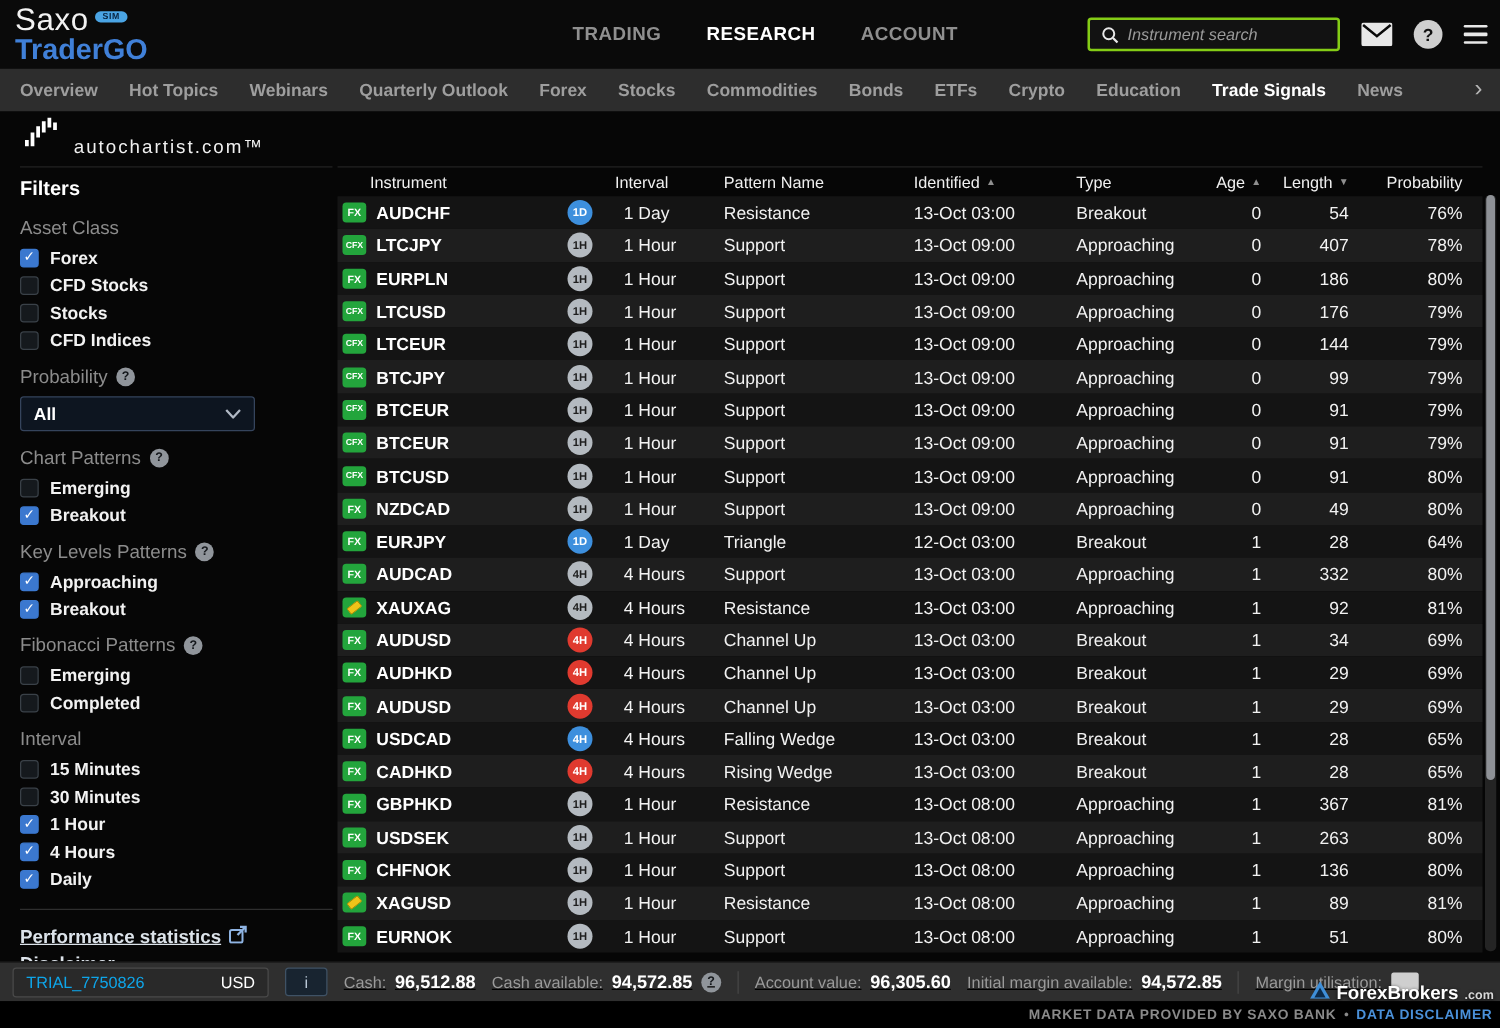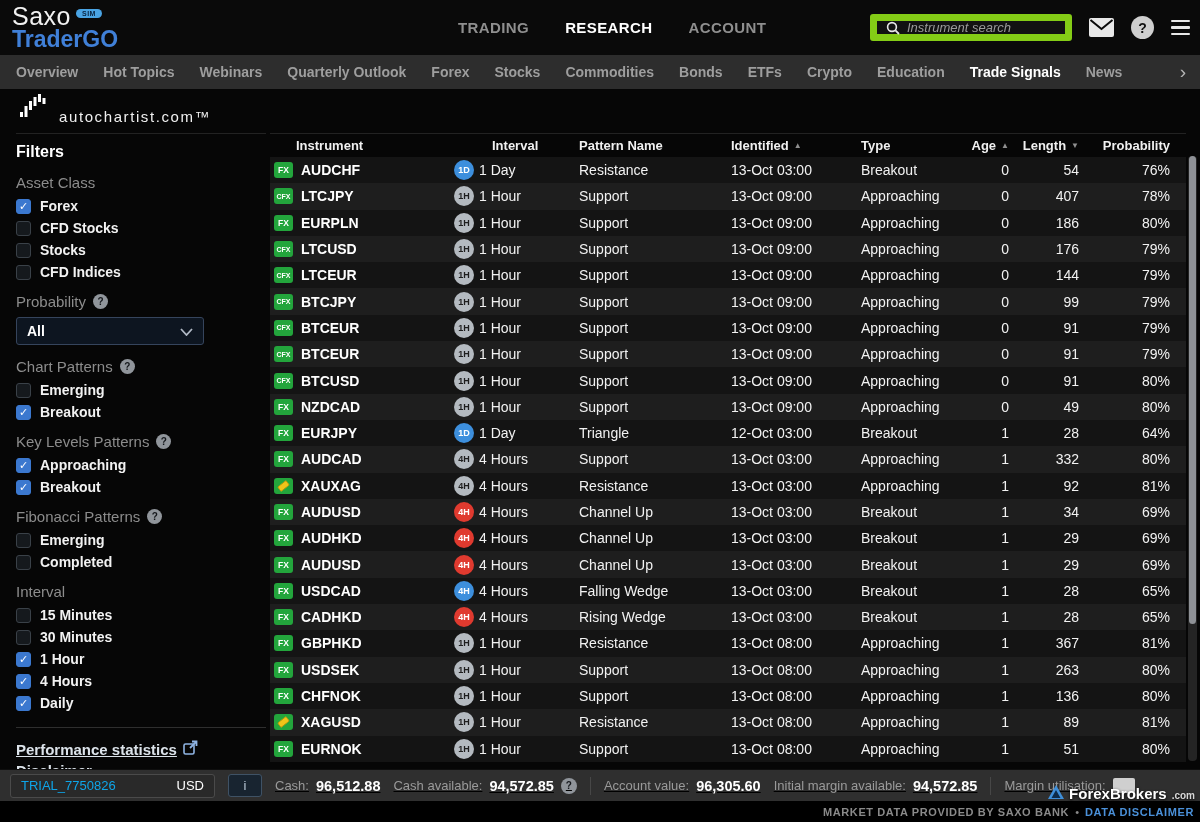--- a/index.html
+++ b/index.html
@@ -11,21 +11,21 @@
   #topbar { position:absolute; left:0; top:0; width:1200px; height:55px; background:#0a0a0a; }
   #logo { position:absolute; left:12px; top:3px; cursor:pointer; }
   #logo-saxo-row { display:flex; align-items:flex-start; gap:5px; }
   #logo-saxo { color:#f2f2f2; font-size:25px; font-weight:500; letter-spacing:.5px; line-height:26px; }
   #logo-badge { margin-top:6px; background:#4aa4e4; color:#082340; font-size:7px; font-weight:700; padding:1px 6px; border-radius:6px; letter-spacing:.5px; }
   #logo-product { color:#4080d8; font-size:23px; font-weight:700; line-height:23px; margin-top:-1px; }
   #top-nav { position:absolute; left:458px; top:0; height:55px; display:flex; align-items:center; gap:36px; }
   .top-nav-item { font-size:15px; font-weight:700; letter-spacing:.4px; color:#8f8f8f; cursor:pointer; }
   .top-nav-item.active { color:#ffffff; }
   #top-right { position:absolute; right:10px; top:0; height:55px; display:flex; align-items:center; gap:17px; }
-  #search-box { width:202px; height:27px; display:flex; align-items:center; gap:7px; padding:0 9px; background:#121212; border:7px solid #84cc16; border-radius:3px; }
+  #search-box { width:202px; height:27px; display:flex; align-items:center; gap:7px; padding:0 9px; background:#121212; border:2px solid #84cc16; border-radius:3px; }
   #search-box input { flex:1; background:transparent; border:none; outline:none; color:#ddd; font-size:13px; font-style:italic; font-family:inherit; }
   #search-box input::placeholder { color:#9a9a9a; }
   .hicon { display:flex; align-items:center; justify-content:center; cursor:pointer; }
   #help-top { width:23px; height:23px; border-radius:50%; background:#cfcfcf; color:#111; font-weight:700; font-size:14px; }
   #menu-icon { flex-direction:column; gap:4px; }
   #menu-icon div { width:19px; height:2.5px; background:#e8e8e8; border-radius:1px; }
 
   
   #subnav { position:absolute; left:0; top:55px; width:1200px; height:34px; background:#2d2d2d; display:flex; align-items:center; gap:25px; padding-left:16px; }
   .subnav-item { font-size:14px; font-weight:600; color:#9e9e9e; white-space:nowrap; cursor:pointer; }
@@ -47,35 +47,35 @@
   .chk-label { color:#f2f2f2; font-size:14px; font-weight:600; }
   #prob-select { width:188px; height:28px; margin:4px 0 2px 0; background:#0d1520; border:1px solid #35445c; border-radius:3px; display:flex; align-items:center; justify-content:space-between; padding:0 10px; cursor:pointer; }
   #prob-select .val { color:#fff; font-size:14px; font-weight:700; }
   #sidebar-links { border-top:1px solid #2e2e2e; margin-top:16px; padding-top:12px; }
   .side-link { display:flex; align-items:center; gap:6px; color:#dce3ea; font-size:15px; font-weight:700; text-decoration:underline; margin-bottom:4px; cursor:pointer; }
 
   
   #table { position:absolute; left:270px; top:133px; width:916px; border-top:1px solid #222; }
   .trow { display:grid; grid-template-columns:180px 125px 152px 130px 102px 46px 70px auto; align-items:center; padding-left:4px; }
   #table-header { height:23px; }
-  #table-header .hcell { color:#f0f0f0; font-size:13px; font-weight:700; display:flex; align-items:center; gap:5px; }
+  #table-header .hcell { color:#f0f0f0; font-size:13px; font-weight:400; display:flex; align-items:center; gap:5px; }
   .hcell.right { justify-content:flex-end; }
   .hcell .sort { font-size:8px; color:#8f8f8f; }
   #table-body .trow { height:26.3px; cursor:pointer; }
   #table-body .trow:nth-child(odd) { background:#141414; }
   #table-body .trow:nth-child(even) { background:#1e1e1e; }
   .cell { color:#f2f2f2; font-size:14px; white-space:nowrap; }
   .cell.right { text-align:right; }
   .c-instr { display:flex; align-items:center; gap:8px; }
   .symbol { color:#fff; font-weight:700; font-size:14px; }
   .abadge { width:19px; height:16px; border-radius:3px; background:#23a53c; color:#fff; display:flex; align-items:center; justify-content:center; font-weight:700; }
   .abadge.fx { font-size:8.5px; }
   .abadge.cfx { font-size:7px; }
   .abadge.cmd .goldbar { width:11px; height:6px; background:#f0c419; border-radius:1px; transform:rotate(-38deg); box-shadow:0 0 0 .5px #8a6d00 inset; }
-  .c-int { display:flex; align-items:center; gap:5px; }
+  .c-int { display:flex; align-items:center; gap:25px; }
   .ibadge { width:20px; height:20px; border-radius:50%; display:flex; align-items:center; justify-content:center; font-size:9px; font-weight:700; }
   .ibadge.gray { background:#b4bac0; color:#1e1e1e; }
   .ibadge.blue { background:#3d8fdd; color:#fff; }
   .ibadge.red  { background:#e03a2f; color:#fff; }
   .pct { padding-right:16px; }
   #scrollbar { position:absolute; left:1188px; top:156px; width:9px; height:605px; background:#242424; border-radius:4px; }
   #scroll-thumb { position:absolute; left:1px; top:0; width:7px; height:468px; background:#8e9196; border-radius:4px; cursor:pointer; }
 
   
   #statusbar { position:absolute; left:0; top:769px; width:1200px; height:32px; background:#2f2f2f; border-top:1px solid #0e0e0e; display:flex; align-items:center; gap:13px; padding:0 10px; overflow:hidden; }

